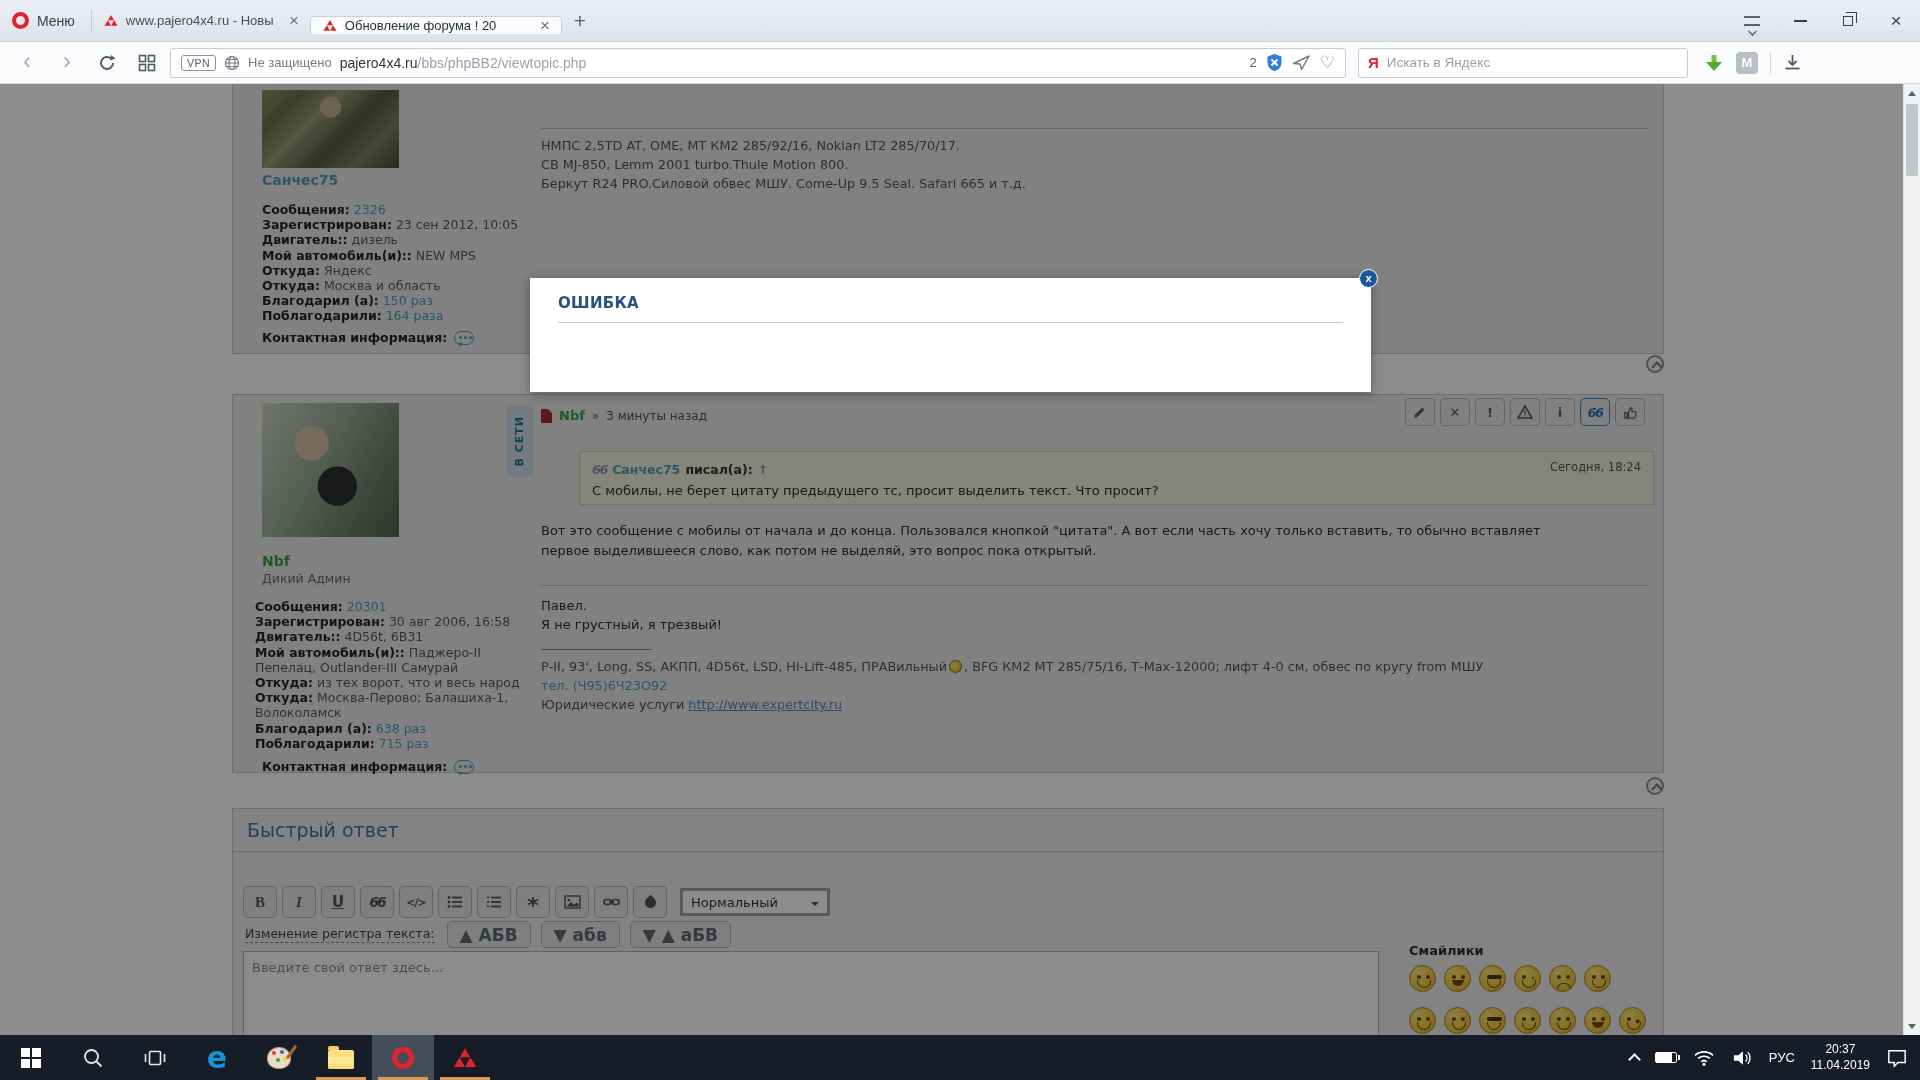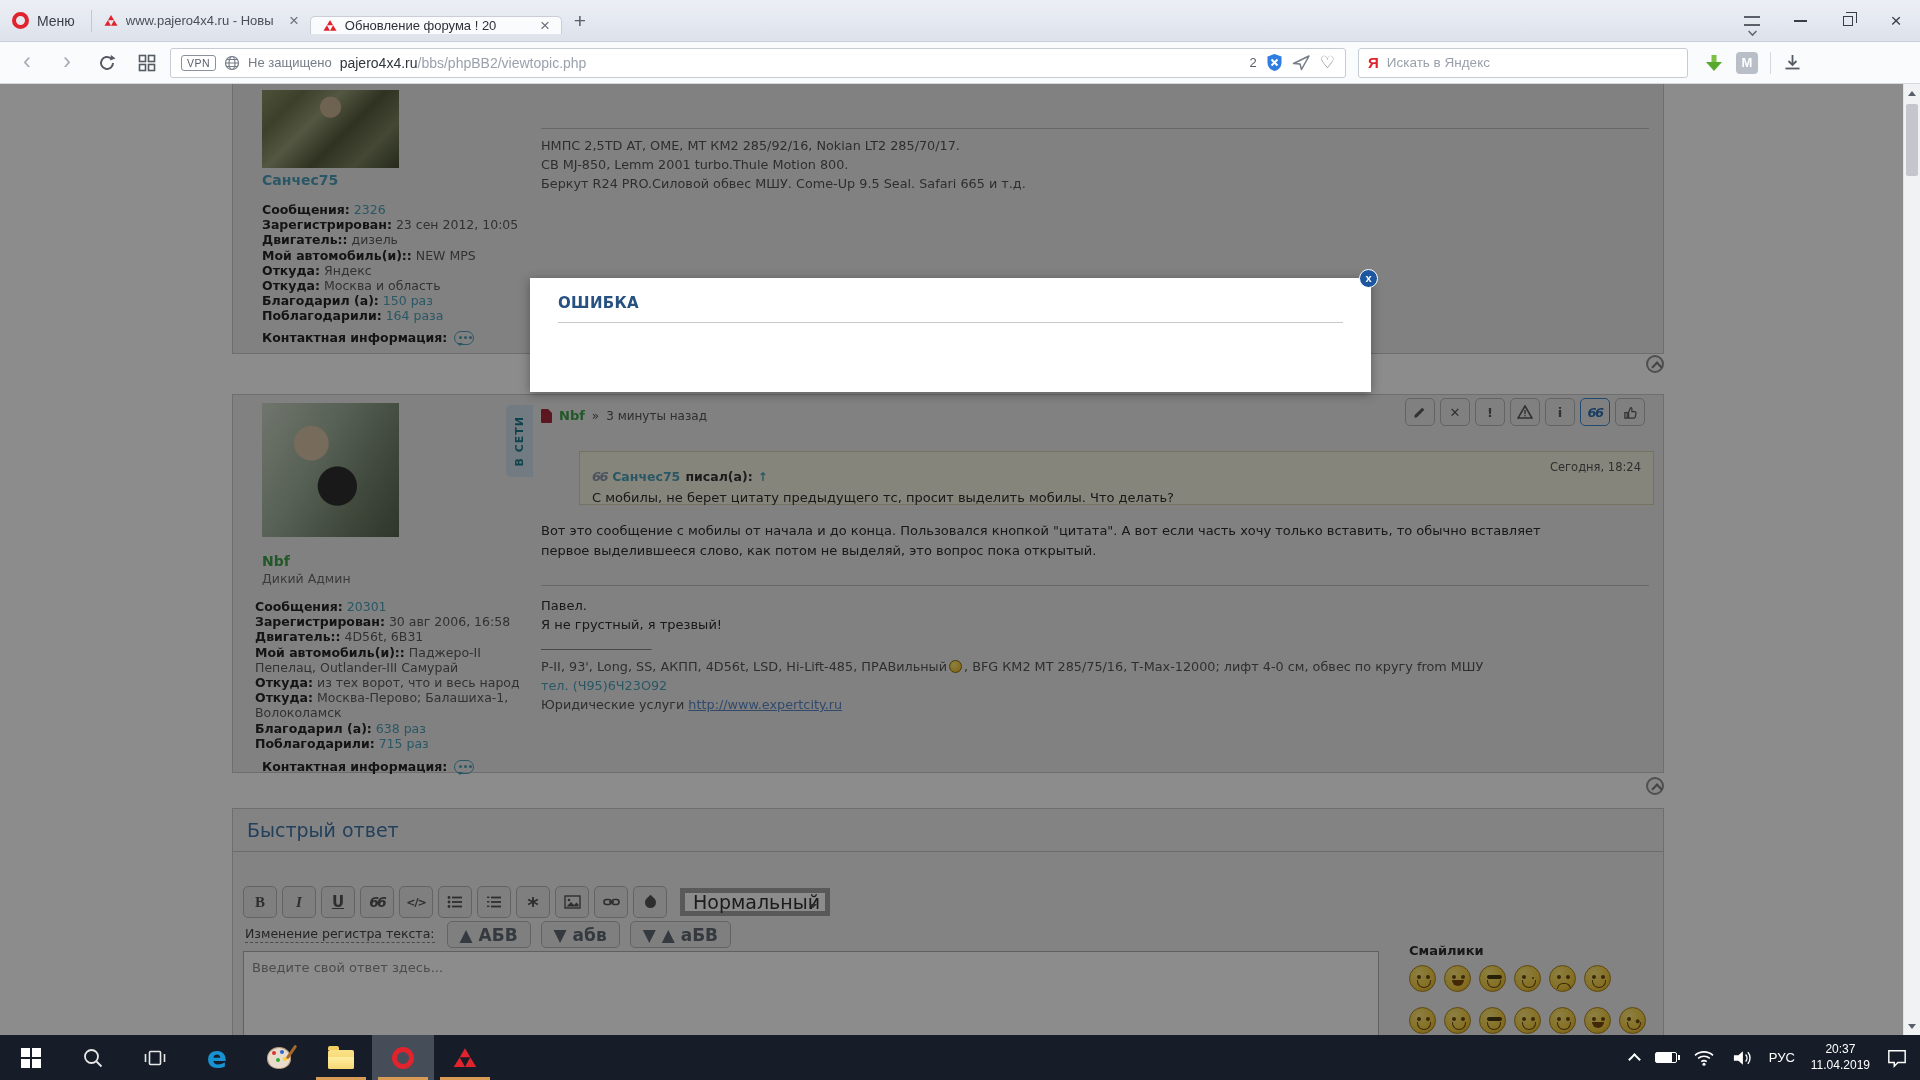--- a/index.html
+++ b/index.html
@@ -68,42 +68,42 @@
   .online-badge span{writing-mode:vertical-rl;transform:rotate(180deg);font-size:11px;font-weight:bold;color:#1c7a8a;letter-spacing:1px}
   .doc-icon{width:11px;height:14px;background:#a8283a;border-radius:1px;display:inline-block;position:relative}
   .doc-icon::after{content:"";position:absolute;right:-1px;top:-1px;border:3px solid transparent;border-top-color:#fff;border-right-color:#fff0;border-left-color:#a8283a00;border-top-right-radius:1px;border-color:#ececec #ececec #a8283a00 #a8283a00}
   .post-head{display:flex;align-items:center;gap:7px}
   .post-head .author{font-size:13px;font-weight:bold}
   .post-head .when{font-size:12px;color:#555}
   .actions{display:flex;gap:5px}
   .act-btn{width:30px;height:28px;border:1px solid #b5b5b5;border-radius:5px;background:#e9e9e9;display:flex;align-items:center;justify-content:center;color:#5a5a5a;font-weight:bold;font-size:13px;cursor:pointer}
   .act-btn svg{display:block}
   .act-btn.active{border:1.5px solid #3f87c9;color:#2f6fb2}
-  .quote-box{background:#f5f2e2;border:1px solid #d5d0b3;padding:14px 12px;position:relative}
+  .quote-box{background:#f5f2e2;border:1px solid #d5d0b3;padding:7px 12px;position:relative}
   .quote-box .qicon{font-weight:900;font-size:13px;letter-spacing:-1.5px;color:#8a97ad;font-style:italic}
   .quote-box .qauthor{font-size:12.5px;font-weight:bold;color:#4d9fb8}
   .quote-box .qwrote{font-size:12.5px;font-weight:bold;color:#333}
   .quote-box .qup{color:#4d9fb8;font-size:12px;font-weight:bold;cursor:pointer}
   .quote-box .qtime{position:absolute;right:12px;top:8px;font-size:11.5px;color:#555}
   .quote-box .qtext{font-size:13px;color:#2e2e2e;margin-top:5px}
   .sig-divider{font-size:13px;color:#777;letter-spacing:0}
   .inline-smiley{display:inline-block;width:13px;height:13px;border-radius:50%;background:radial-gradient(circle at 35% 30%,#ffe97a,#f2c93c 65%,#cf9d18);border:1px solid #8a6a10;vertical-align:-2px;margin:0 2px}
   .link-blue{color:#5b86c4;text-decoration:underline;cursor:pointer}
   
   .qr-title{font-size:19px;color:#3e74a8;font-family:"DejaVu Sans",sans-serif}
   .fmt-bar{display:flex;align-items:center;gap:5px}
   .fmt-btn{width:34px;height:32px;border:1px solid #b5b5b5;border-radius:5px;background:#e7e7e7;display:flex;align-items:center;justify-content:center;color:#555;cursor:pointer;font-size:15px;font-weight:bold}
   .fmt-btn .u{text-decoration:underline}
   .fmt-btn .i{font-style:italic;font-family:"Liberation Serif",serif}
   .fmt-btn .b{font-family:"Liberation Serif",serif}
   .fmt-btn .q66{font-style:italic;letter-spacing:-2px;font-size:14px}
   .fmt-btn .code{font-size:11px;letter-spacing:-1px}
   .fmt-btn .star{font-size:22px;line-height:10px;margin-top:8px}
   .drop{width:11px;height:11px;background:#555;border-radius:0 50% 50% 50%;transform:rotate(45deg)}
-  .sel{width:150px;height:28px;background:#fff;border:5px solid #a3a3a3;display:flex;align-items:center;padding:0 8px;font-size:19px;color:#333;margin:17px 8px;position:relative;cursor:pointer}
+  .sel{width:150px;height:28px;background:#fff;border:3px solid #a3a3a3;display:flex;align-items:center;padding:0 8px;font-size:13px;color:#333;margin:17px 8px;position:relative;cursor:pointer}
   .sel::after{content:"";position:absolute;right:8px;top:11px;border:4px solid transparent;border-top-color:#555}
   .bb-btn{height:30px;padding:0 9px;border:1px solid #b5b5b5;border-radius:5px;background:#e7e7e7;display:flex;align-items:center;font-size:14.5px;font-weight:bold;color:#5a5a5a;cursor:pointer;font-family:"DejaVu Sans",sans-serif}
   .case-label{font-size:12.5px;color:#444;border-bottom:1px dashed #888;padding-bottom:1px}
   .case-btn{height:27px;padding:0 12px;border:1px solid #b5b5b5;border-radius:5px;background:#e7e7e7;display:flex;align-items:center;font-size:17px;font-weight:bold;color:#5f6a73;cursor:pointer}
   .reply-area{background:#fff;border:1px solid #b0b0b0;font-size:13px;color:#333;padding:8px;resize:none;font-family:"DejaVu Sans",sans-serif}
   .reply-area::placeholder{color:#8a8a8a}
   .smilies-title{font-size:13px;font-weight:bold;color:#2e2e2e}
   .smiley-row{display:flex;gap:8px;align-items:flex-end}
   .smiley{position:relative;width:27px;height:27px;border-radius:50%;background:radial-gradient(circle at 35% 30%,#ffe97a,#f2c93c 65%,#cf9d18);border:1px solid #a8821c;flex:0 0 auto;cursor:pointer}
   .smiley::before{content:"";position:absolute;left:7px;top:9px;width:4px;height:4px;border-radius:50%;background:#6b4a12;box-shadow:9px 0 0 #6b4a12}
@@ -324,21 +324,21 @@
               <path d="M2 8h2.5v6H2zM6 14h5.5c.8 0 1.5-.6 1.6-1.3l.7-3.7A1.5 1.5 0 0 0 12.3 7H9.5V4.2c0-1.2-1-1.8-1.6-.9L6 7.5z" fill="none" stroke="#5a5a5a" stroke-width="1.3"></path>
             </svg>
           </div>
       </div>
       <div class="abs quote-box" style="left:346px;top:56px;width:1075px;height:54px">
         <span class="qicon">66</span>
         <span class="qauthor">Санчес75</span>
         <span class="qwrote">писал(а):</span>
         <span class="qup">↑</span>
         <span class="qtime">Сегодня, 18:24</span>
-        <div class="qtext">С мобилы, не берет цитату предыдущего тс, просит выделить мобилы. Что делать?</div>
+        <div class="qtext">С мобилы, не берет цитату предыдущего тс, просит выделить текст. Что просит?</div>
       </div>
       <div class="abs body-text" style="left:308px;top:126px;width:1120px">
 
       <div data-type="Вот это сообщение с мобилы от начала и до конца. Пользовался кнопкой &quot;цитата&quot;. А вот если часть хочу только вставить, то обычно вставляет">Вот это сообщение с мобилы от начала и до конца. Пользовался кнопкой "цитата". А вот если часть хочу только вставить, то обычно вставляет</div>
           <div data-type="первое выделившееся слово, как потом не выделяй, это вопрос пока открытый.">первое выделившееся слово, как потом не выделяй, это вопрос пока открытый.</div>
         </div>
       <div class="abs col-hr" style="left:308px;right:14px;top:190px"></div>
       <div class="abs body-text" style="left:308px;top:201px;line-height:19px">
 
       <div data-type="Павел.">Павел.</div>

